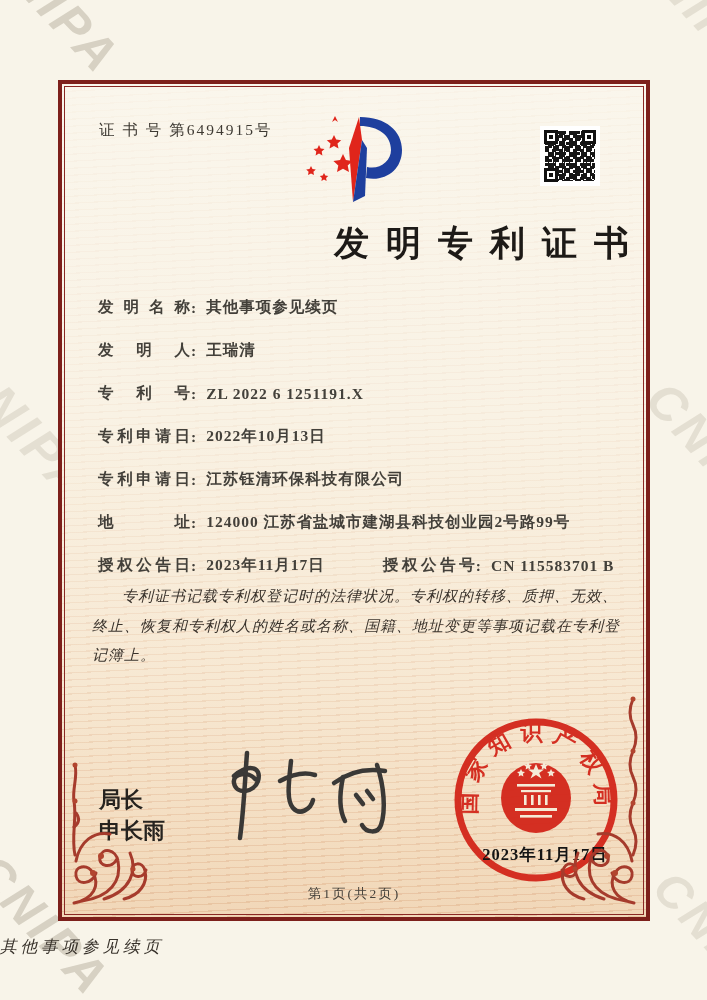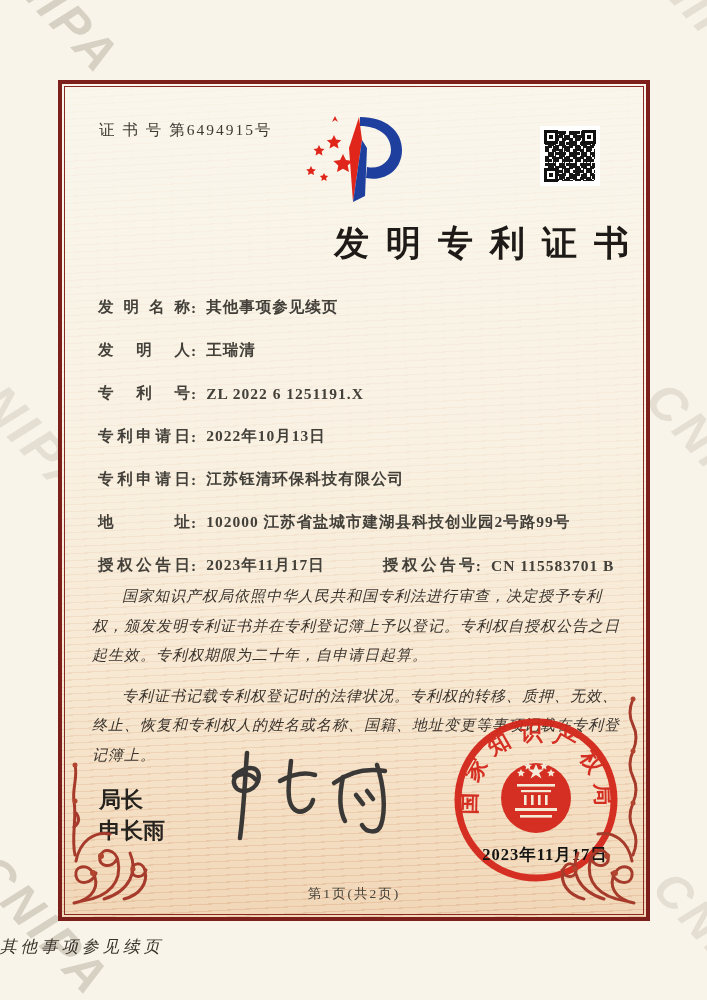--- a/index.html
+++ b/index.html
@@ -145,36 +145,35 @@
           <span class="val">2022年10月13日</span>
       </div>
       <div class="frow">
         <span class="lbl">专利申请日</span>
           <span class="colon">:</span>
           <span class="val">江苏钰清环保科技有限公司</span>
       </div>
       <div class="frow">
         <span class="lbl">地址</span>
           <span class="colon">:</span>
-          <span class="val">102000 江苏省盐城市建湖县科技创业园2号路99号</span>
+          <span class="val">124000 江苏省盐城市建湖县科技创业园2号路99号</span>
       </div>
       <div class="frow grant">
         <span class="lbl">授权公告日</span>
           <span class="colon">:</span>
           <span class="val">2023年11月17日</span>
         <span class="g2">
             <span class="lbl">授权公告号</span>
             <span class="colon">:</span>
             <span class="val">CN 115583701 B</span>
           </span>
       </div>
     </div>
 
     <div class="body-text">
-      <p>国家知识产权局依照中华人民共和国专利法进行审查，决定授予专利权，颁发发明专利证书并在专利登记簿上予以登记。专利权自授权公告之日起生效。专利权期限为二十年，自申请日起算。</p>
       <p>专利证书记载专利权登记时的法律状况。专利权的转移、质押、无效、终止、恢复和专利权人的姓名或名称、国籍、地址变更等事项记载在专利登记簿上。</p>
     </div>
 
     <div class="signer">
       <div>局长</div>
       <div>申长雨</div>
     </div>
 
     <div class="signature">
       <svg viewBox="0 0 230 105" width="230" height="105">

